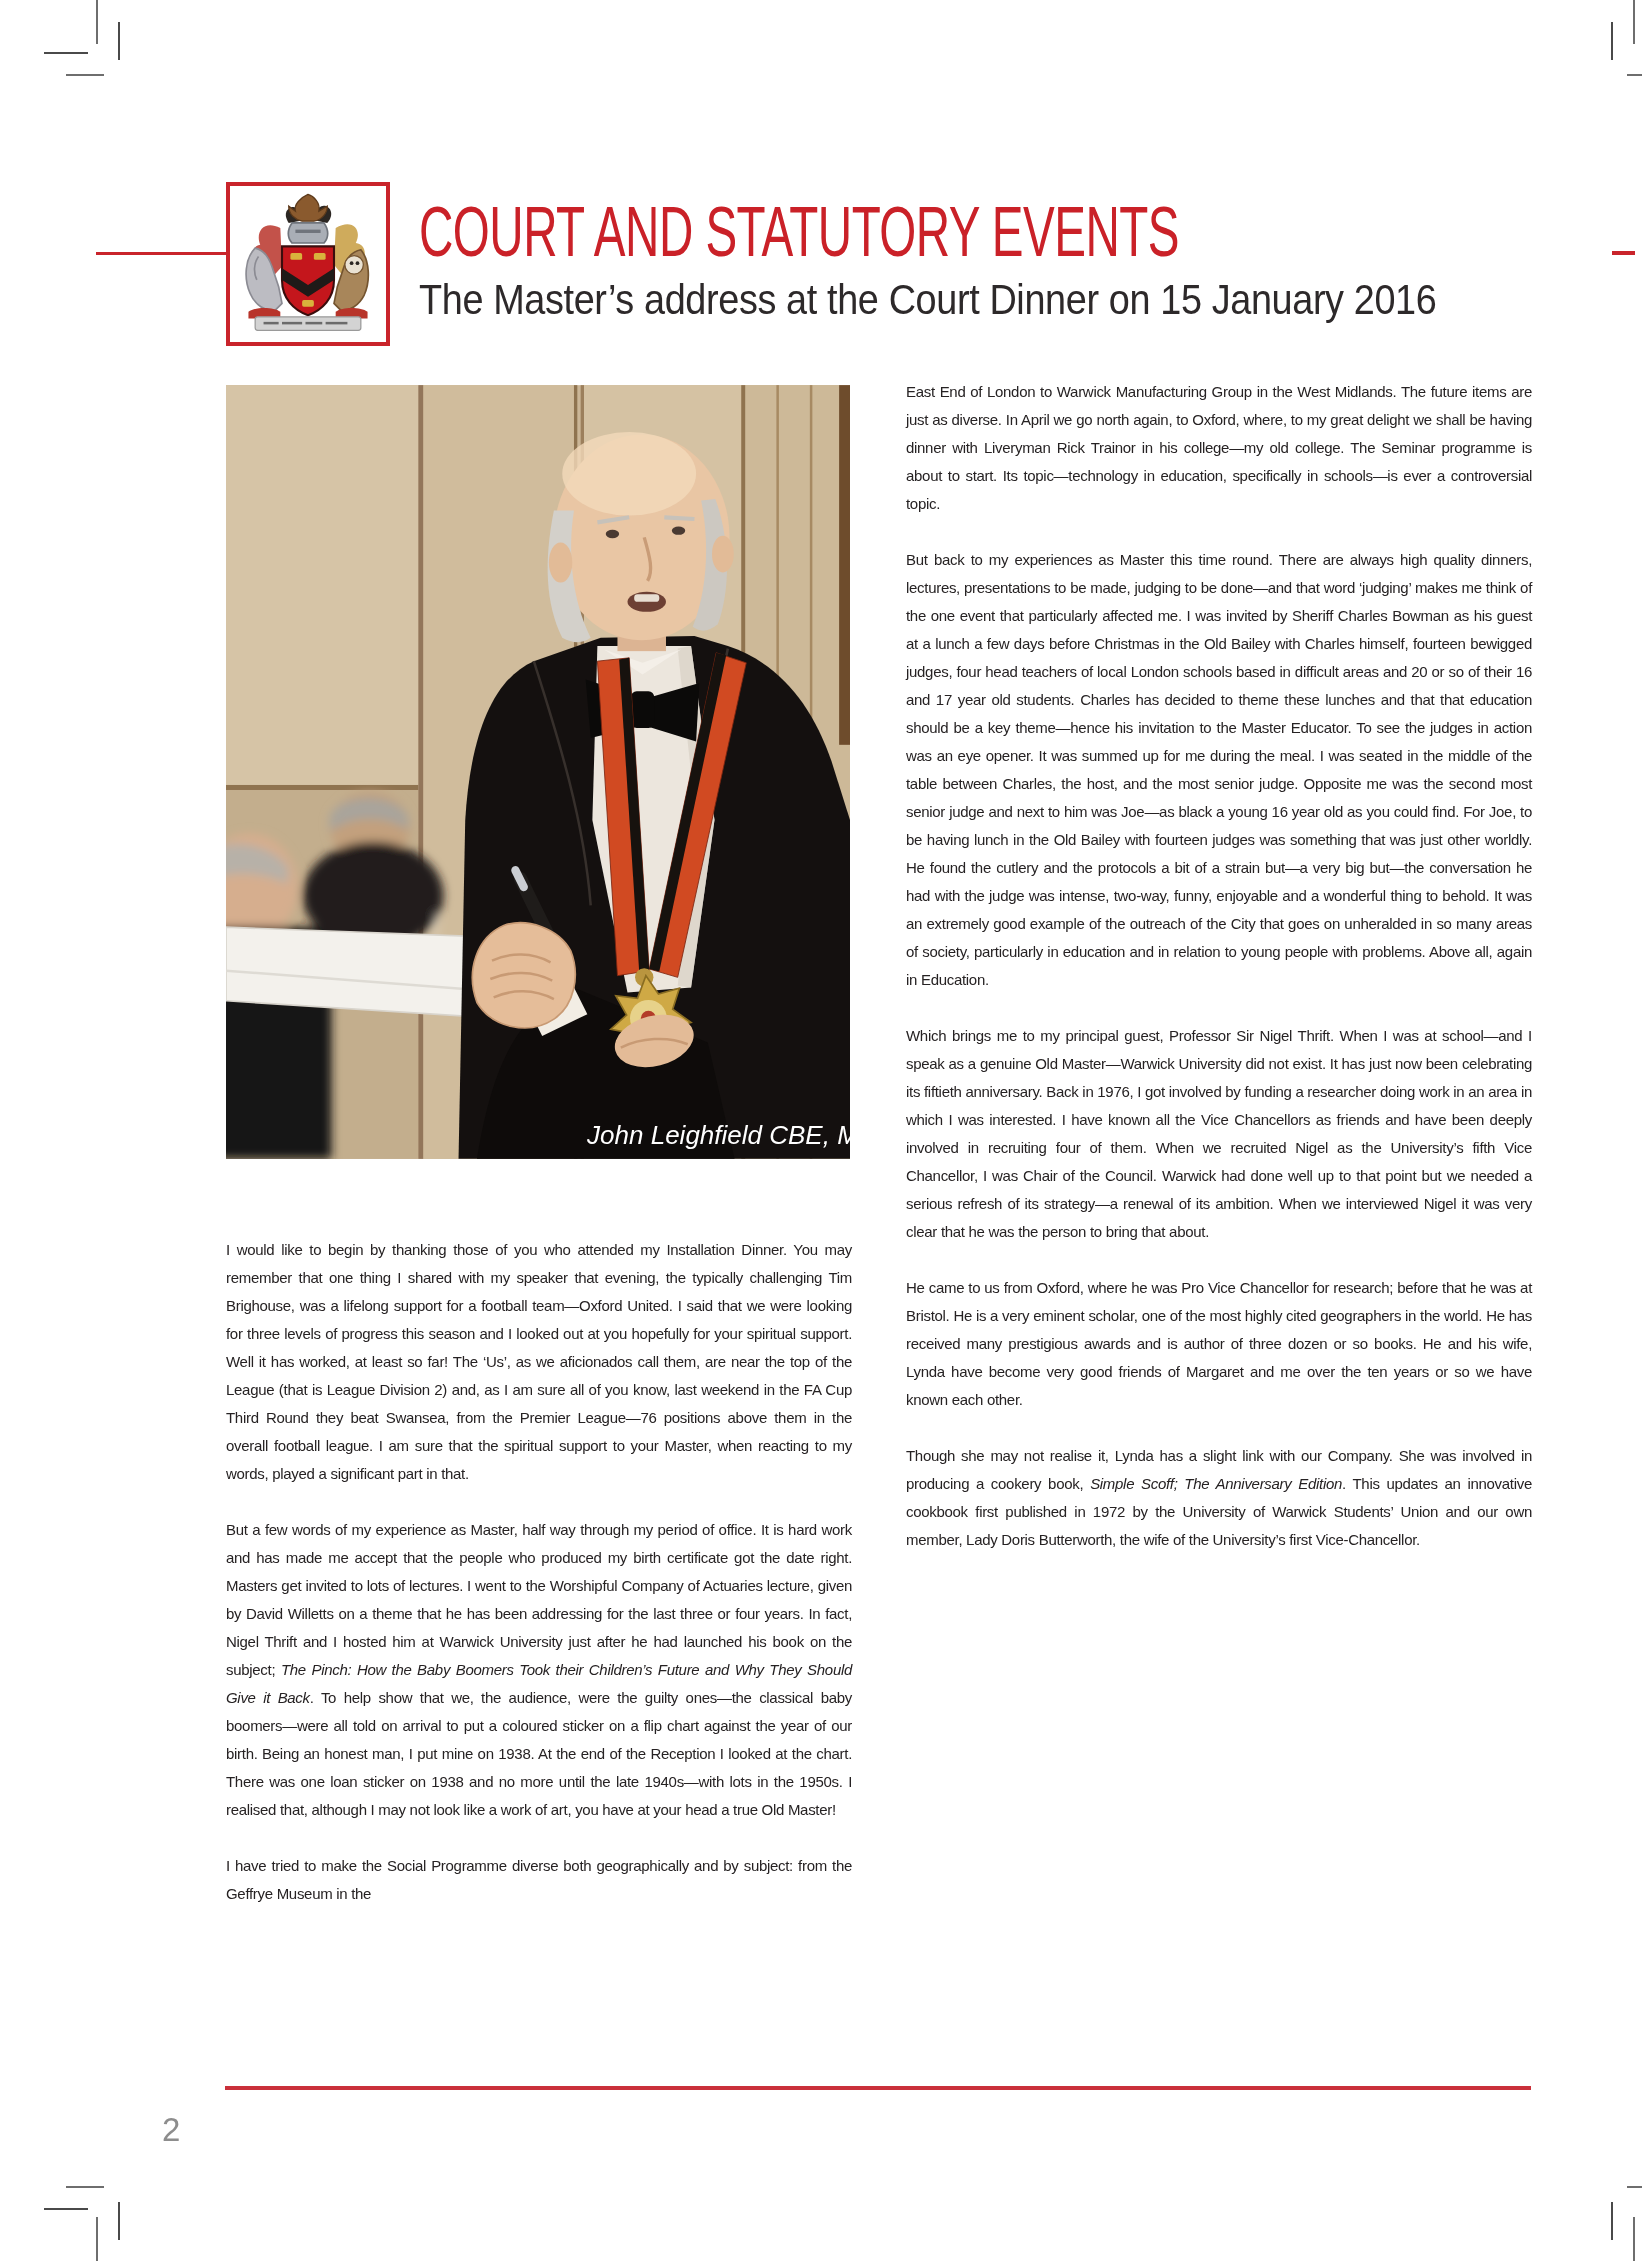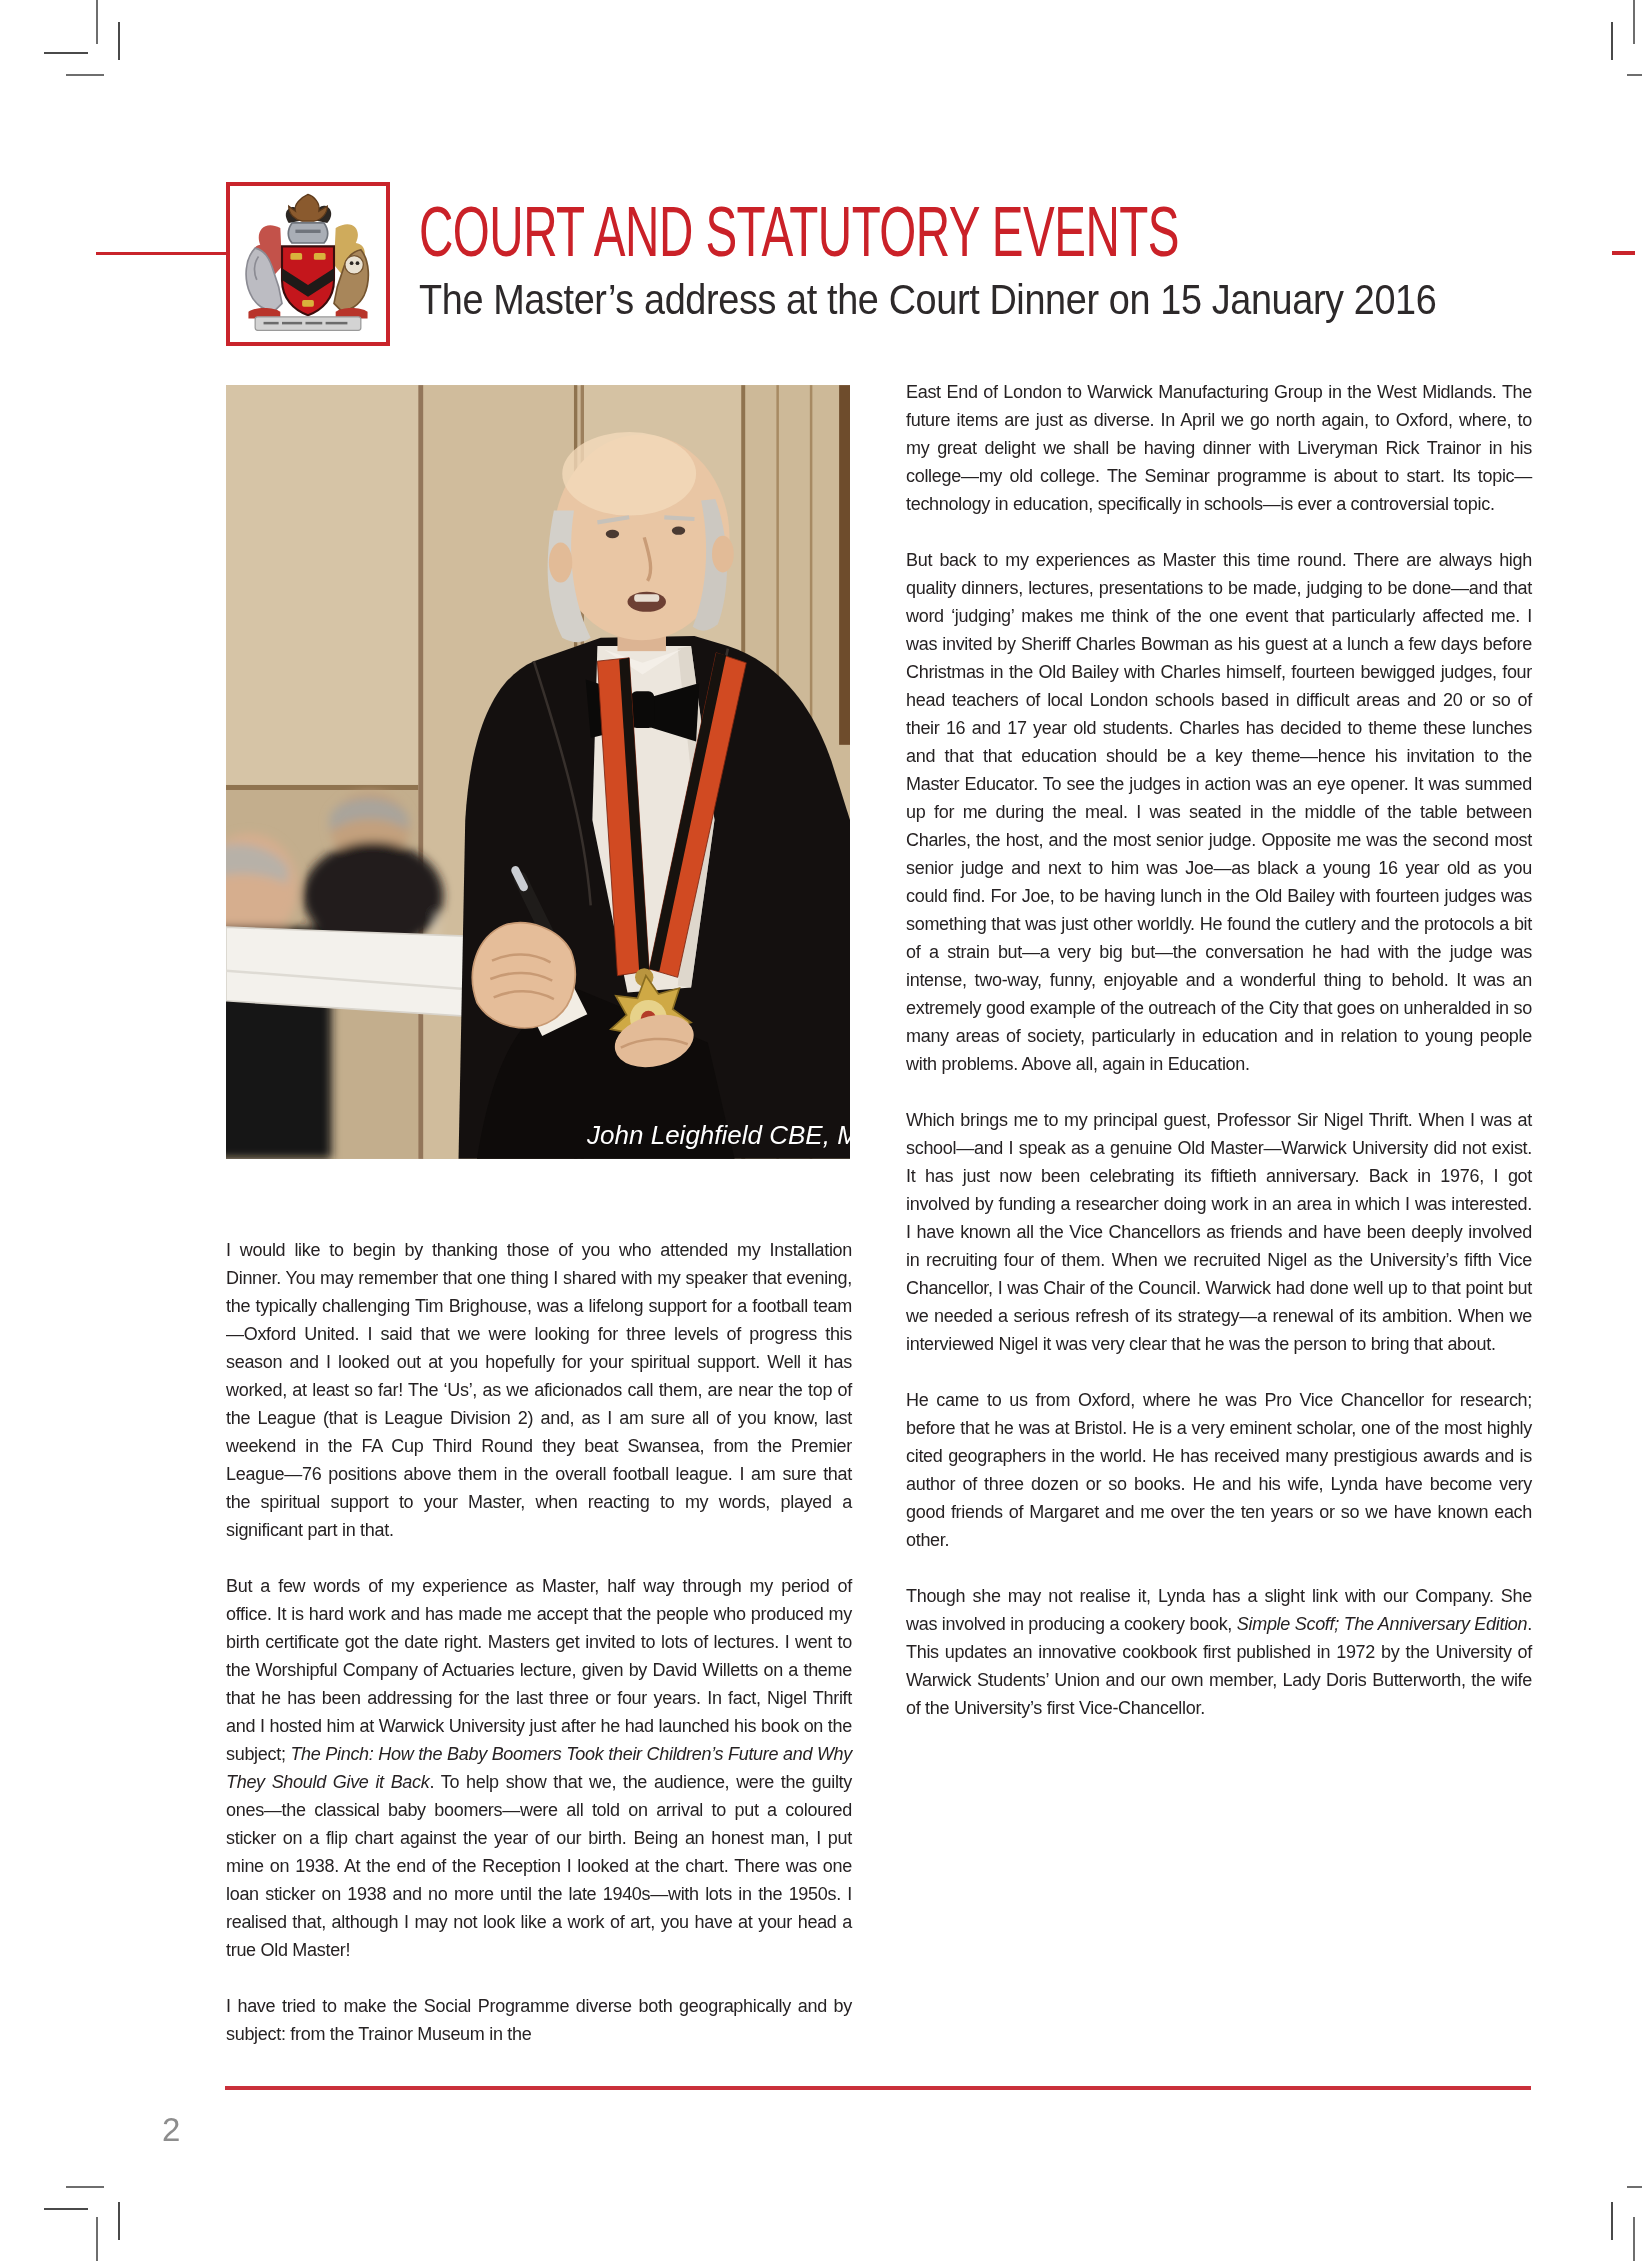--- a/index.html
+++ b/index.html
@@ -20,21 +20,21 @@
                  letter-spacing:-0.4px;transform:scaleX(0.9);transform-origin:left top;white-space:nowrap;}
   
   .photo{position:absolute;left:182px;top:385px;width:704px;height:774px;overflow:hidden;}
   .photo svg{display:block;width:624px;height:774px;}
   .photo-caption{position:absolute;right:13.4px;bottom:8.4px;font-size:26px;font-style:italic;
                  color:#ffffff;letter-spacing:0;}
   
   .column{position:absolute;width:626px;}
   .column-left{left:182px;top:1236px;}
   .column-right{left:862px;top:378px;}
-  .column p{margin:0 0 28px 0;font-size:18px;line-height:28px;text-align:justify;
+  .column p{margin:0 0 28px 0;font-size:15px;line-height:28px;text-align:justify;
             color:#262223;letter-spacing:-0.3px;}
   .column p:last-child{margin-bottom:0;}
   .column em{font-style:italic;}
   
   .footer-rule{position:absolute;left:181px;top:2086px;width:1306px;height:4.2px;background:#c9303a;}
   .page-number{position:absolute;left:118px;top:2111px;font-size:33px;color:#8d8d8d;}
 </style>
 </head>
 <body>
 
@@ -195,21 +195,21 @@
 
       <ellipse cx="512" cy="784" rx="48" ry="30" fill="#e3bb97" transform="rotate(-14 512 784)"></ellipse>
       <path d="M472,792 C496,780 528,778 552,788" stroke="#c89a74" stroke-width="3" fill="none"></path>
     </svg>
     <figcaption class="photo-caption">John Leighfield CBE, Master</figcaption>
   </figure>
 
   <div class="column column-left">
       <p><span>I would like to begin by thanking those of you who attended my Installation Dinner. You may remember that one thing I shared with my speaker that evening, the typically challenging Tim Brighouse, was a lifelong support for a football team—Oxford United. I said that we were looking for three levels of progress this season and I looked out at you hopefully for your spiritual support. Well it has worked, at least so far! The ‘Us’, as we aficionados call them, are near the top of the League (that is League Division 2) and, as I am sure all of you know, last weekend in the FA Cup Third Round they beat Swansea, from the Premier League—76 positions above them in the overall football league. I am sure that the spiritual support to your Master, when reacting to my words, played a significant part in that.</span></p>
       <p><span>But a few words of my experience as Master, half way through my period of office. It is hard work and has made me accept that the people who produced my birth certificate got the date right. Masters get invited to lots of lectures. I went to the Worshipful Company of Actuaries lecture, given by David Willetts on a theme that he has been addressing for the last three or four years. In fact, Nigel Thrift and I hosted him at Warwick University just after he had launched his book on the subject; </span><em>The Pinch: How the Baby Boomers Took their Children’s Future and Why They Should Give it Back</em><span>. To help show that we, the audience, were the guilty ones—the classical baby boomers—were all told on arrival to put a coloured sticker on a flip chart against the year of our birth. Being an honest man, I put mine on 1938. At the end of the Reception I looked at the chart. There was one loan sticker on 1938 and no more until the late 1940s—with lots in the 1950s. I realised that, although I may not look like a work of art, you have at your head a true Old Master!</span></p>
-      <p><span>I have tried to make the Social Programme diverse both geographically and by subject: from the Trainor Museum in the</span></p>
+      <p><span>I have tried to make the Social Programme diverse both geographically and by subject: from the Geffrye Museum in the</span></p>
     </div>
   <div class="column column-right">
       <p><span>East End of London to Warwick Manufacturing Group in the West Midlands. The future items are just as diverse. In April we go north again, to Oxford, where, to my great delight we shall be having dinner with Liveryman Rick Trainor in his college—my old college. The Seminar programme is about to start. Its topic—technology in education, specifically in schools—is ever a controversial topic.</span></p>
       <p><span>But back to my experiences as Master this time round. There are always high quality dinners, lectures, presentations to be made, judging to be done—and that word ‘judging’ makes me think of the one event that particularly affected me. I was invited by Sheriff Charles Bowman as his guest at a lunch a few days before Christmas in the Old Bailey with Charles himself, fourteen bewigged judges, four head teachers of local London schools based in difficult areas and 20 or so of their 16 and 17 year old students. Charles has decided to theme these lunches and that that education should be a key theme—hence his invitation to the Master Educator. To see the judges in action was an eye opener. It was summed up for me during the meal. I was seated in the middle of the table between Charles, the host, and the most senior judge. Opposite me was the second most senior judge and next to him was Joe—as black a young 16 year old as you could find. For Joe, to be having lunch in the Old Bailey with fourteen judges was something that was just other worldly. He found the cutlery and the protocols a bit of a strain but—a very big but—the conversation he had with the judge was intense, two-way, funny, enjoyable and a wonderful thing to behold. It was an extremely good example of the outreach of the City that goes on unheralded in so many areas of society, particularly in education and in relation to young people with problems. Above all, again in Education.</span></p>
       <p><span>Which brings me to my principal guest, Professor Sir Nigel Thrift. When I was at school—and I speak as a genuine Old Master—Warwick University did not exist. It has just now been celebrating its fiftieth anniversary. Back in 1976, I got involved by funding a researcher doing work in an area in which I was interested. I have known all the Vice Chancellors as friends and have been deeply involved in recruiting four of them. When we recruited Nigel as the University’s fifth Vice Chancellor, I was Chair of the Council. Warwick had done well up to that point but we needed a serious refresh of its strategy—a renewal of its ambition. When we interviewed Nigel it was very clear that he was the person to bring that about.</span></p>
       <p><span>He came to us from Oxford, where he was Pro Vice Chancellor for research; before that he was at Bristol. He is a very eminent scholar, one of the most highly cited geographers in the world. He has received many prestigious awards and is author of three dozen or so books. He and his wife, Lynda have become very good friends of Margaret and me over the ten years or so we have known each other.</span></p>
       <p><span>Though she may not realise it, Lynda has a slight link with our Company. She was involved in producing a cookery book, </span><em>Simple Scoff; The Anniversary Edition</em><span>. This updates an innovative cookbook first published in 1972 by the University of Warwick Students’ Union and our own member, Lady Doris Butterworth, the wife of the University’s first Vice-Chancellor.</span></p>
     </div>
 
   <div class="footer-rule"></div>

